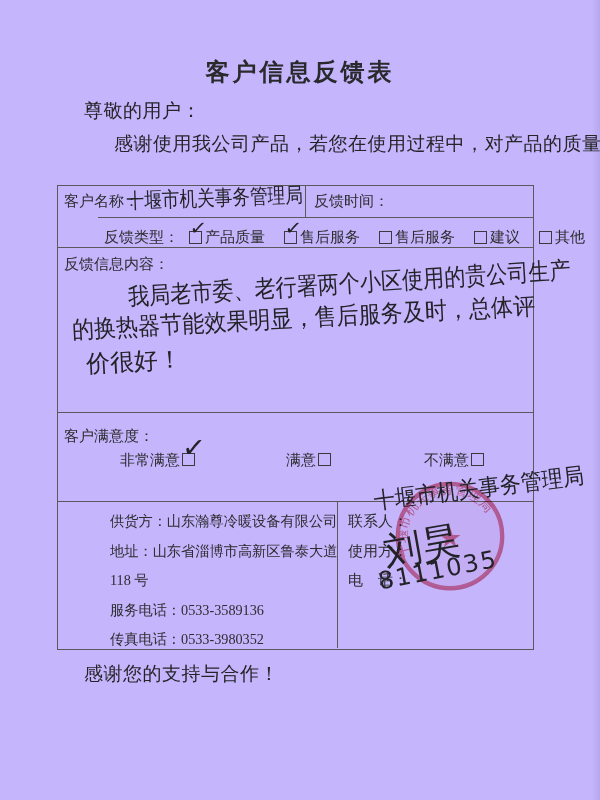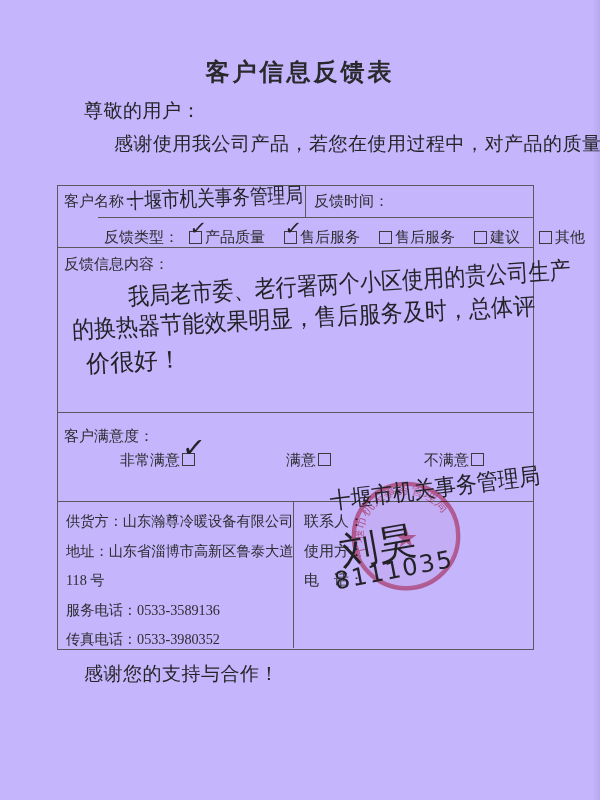--- a/index.html
+++ b/index.html
@@ -45,21 +45,21 @@
     color:#232327;font-family:"DejaVu Sans",cursive;transform:rotate(6deg);}
   .tick-big{font-size:28px;top:-20px;left:-1px;transform:rotate(4deg);}
 
   .hw-custname{position:absolute;left:68px;top:0px;font-size:21px;
     transform:rotate(-2deg) scaleX(0.84);transform-origin:left top;}
   .hw-line{position:absolute;font-size:24px;transform-origin:left center;}
   .hw-l1{left:70px;top:33px;transform:rotate(-3.5deg) scaleX(0.88);}
   .hw-l2{left:14px;top:66px;transform:rotate(-3deg) scaleX(0.92);}
   .hw-l3{left:28px;top:100px;transform:rotate(-3deg);}
 
-  .supplier-cell{width:236px;border-right:1.4px solid #59595b;padding:5px 0 0 8px;}
+  .supplier-cell{width:236px;border-right:1.4px solid #59595b;padding:5px 0 0 8px;margin-left:44px;}
   .supplier-line{line-height:29.5px;font-size:14.5px;white-space:nowrap;
     transform:scaleX(0.98);transform-origin:left center;}
   .user-cell{flex:1;padding:5px 0 0 10px;}
   .user-line{line-height:29.5px;font-size:15px;white-space:nowrap;}
 
   .hw-user{position:absolute;left:34px;top:-16px;font-size:23px;z-index:3;
     transform:rotate(-7deg) scaleX(0.92);transform-origin:left top;}
   .hw-contact{position:absolute;left:42px;top:26px;font-size:38px;z-index:3;
     transform:rotate(-10deg);transform-origin:left top;}
   .hw-phone{position:absolute;left:38px;top:66px;font-size:24px;z-index:3;

